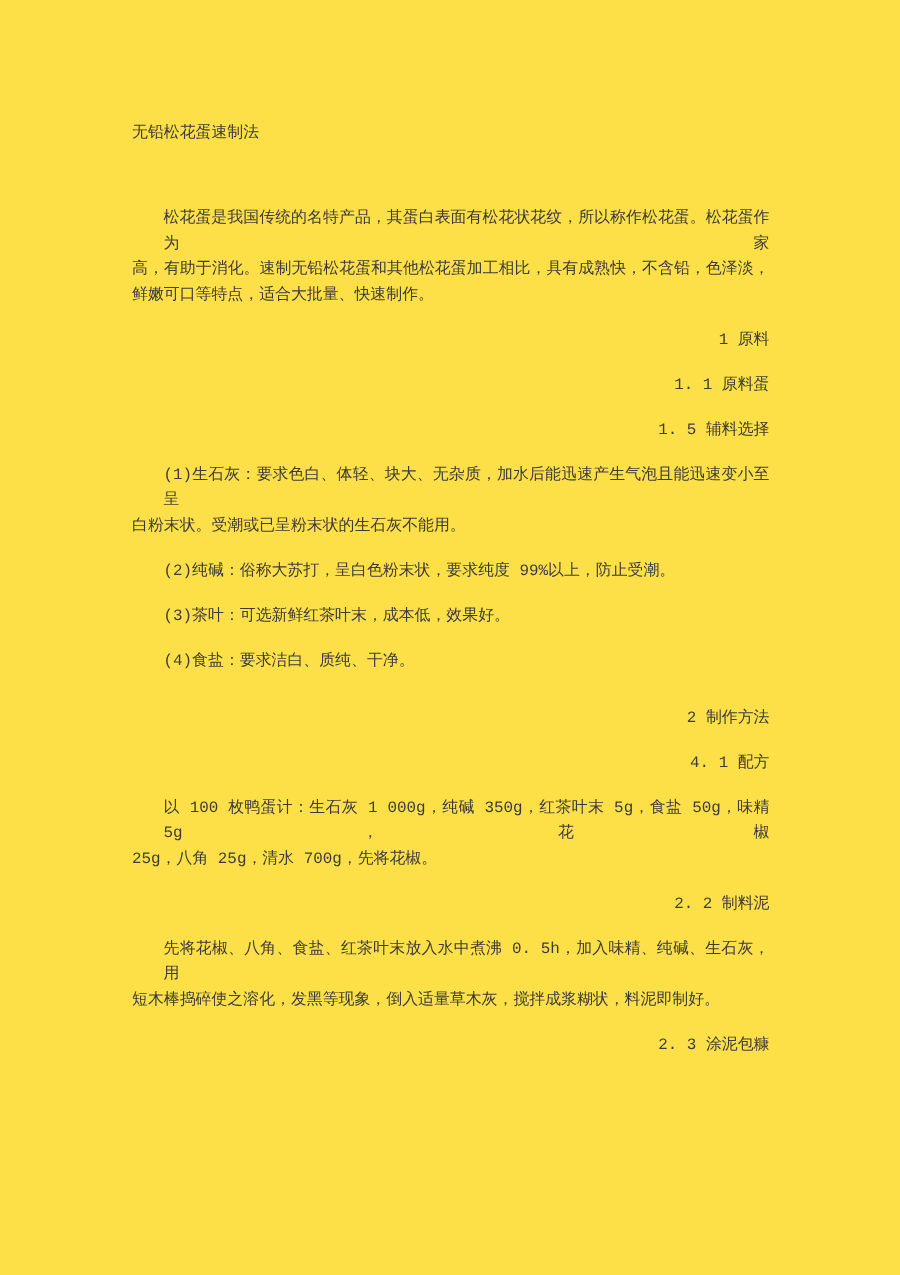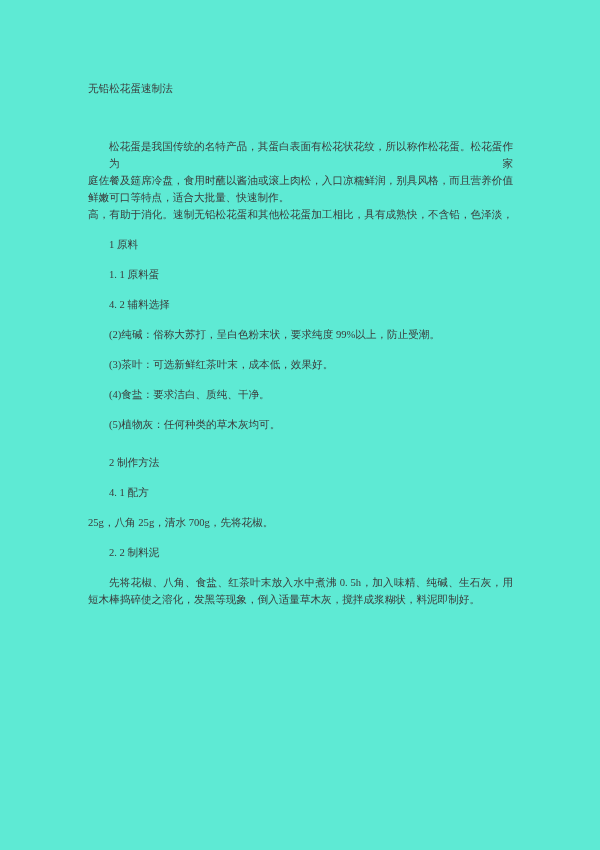--- a/index.html
+++ b/index.html
@@ -4,120 +4,126 @@
 <style>
   html, body {
     margin: 0;
     padding: 0;
     background: #ffffff;
   }
   .page {
     position: relative;
     width: 600px;
     height: 850px;
-    background: #5eead4;
+    background: #fde047;
     overflow: hidden;
     font-family: "Liberation Serif", "DejaVu Serif", serif;
   }
   .content {
     position: absolute;
     left: 88px;
     top: 80px;
     width: 425px;
     color: #3b3b3b;
     font-size: 10.6px;
     line-height: 17px;
   }
   .title {
     font-size: 10.6px;
     font-weight: normal;
     margin: 0 0 41px 0;
     padding: 0;
   }
   .block {
     margin: 0 0 13px 0;
+    font-family: Liberation Mono, monospace;
   }
   .block.extra-top {
     margin-top: 21px;
   }
   .ln {
     min-height: 17px;
   }
   .ln.fill {
     text-align: justify;
     text-align-last: justify;
   }
   .ln.indent {
     padding-left: 21px;
   }
   .heading .ln {
     padding-left: 21px;
+    text-align: right;
   }
 </style>
 </head>
 <body>
 
 <div class="page">
   <div class="content">
 
     <h1 class="title">无铅松花蛋速制法</h1>
 
     <div class="block paragraph">
       <div class="ln fill indent">松花蛋是我国传统的名特产品，其蛋白表面有松花状花纹，所以称作松花蛋。松花蛋作为家</div>
-      <div class="ln fill">庭佐餐及筵席冷盘，食用时蘸以酱油或滚上肉松，入口凉糯鲜润，别具风格，而且营养价值</div>
+      <div class="ln fill">高，有助于消化。速制无铅松花蛋和其他松花蛋加工相比，具有成熟快，不含铅，色泽淡，</div>
       <div class="ln">鲜嫩可口等特点，适合大批量、快速制作。</div>
-      <div class="ln fill">高，有助于消化。速制无铅松花蛋和其他松花蛋加工相比，具有成熟快，不含铅，色泽淡，</div>
     </div>
 
     <div class="block heading">
       <div class="ln">1 原料</div>
     </div>
 
     <div class="block heading">
       <div class="ln">1. 1 原料蛋</div>
     </div>
 
 
     <div class="block heading">
-      <div class="ln">4. 2 辅料选择</div>
+      <div class="ln">1. 5 辅料选择</div>
     </div>
 
+    <div class="block paragraph">
+      <div class="ln fill indent">(1)生石灰：要求色白、体轻、块大、无杂质，加水后能迅速产生气泡且能迅速变小至呈</div>
+      <div class="ln">白粉末状。受潮或已呈粉末状的生石灰不能用。</div>
+    </div>
 
     <div class="block paragraph">
       <div class="ln indent">(2)纯碱：俗称大苏打，呈白色粉末状，要求纯度 99%以上，防止受潮。</div>
     </div>
 
     <div class="block paragraph">
       <div class="ln indent">(3)茶叶：可选新鲜红茶叶末，成本低，效果好。</div>
     </div>
 
     <div class="block paragraph">
       <div class="ln indent">(4)食盐：要求洁白、质纯、干净。</div>
     </div>
 
-    <div class="block paragraph">
-      <div class="ln indent">(5)植物灰：任何种类的草木灰均可。</div>
-    </div>
 
     <div class="block heading extra-top">
       <div class="ln">2 制作方法</div>
     </div>
 
     <div class="block heading">
       <div class="ln">4. 1 配方</div>
     </div>
 
     <div class="block paragraph">
+      <div class="ln fill indent">以 100 枚鸭蛋计：生石灰 1 000g，纯碱 350g，红茶叶末 5g，食盐 50g，味精 5g，花椒</div>
       <div class="ln">25g，八角 25g，清水 700g，先将花椒。</div>
     </div>
 
     <div class="block heading">
       <div class="ln">2. 2 制料泥</div>
     </div>
 
     <div class="block paragraph">
       <div class="ln fill indent">先将花椒、八角、食盐、红茶叶末放入水中煮沸 0. 5h，加入味精、纯碱、生石灰，用</div>
       <div class="ln">短木棒捣碎使之溶化，发黑等现象，倒入适量草木灰，搅拌成浆糊状，料泥即制好。</div>
     </div>
 
+    <div class="block heading">
+      <div class="ln">2. 3 涂泥包糠</div>
+    </div>
 
   </div>
 </div>
 
 </body></html>

